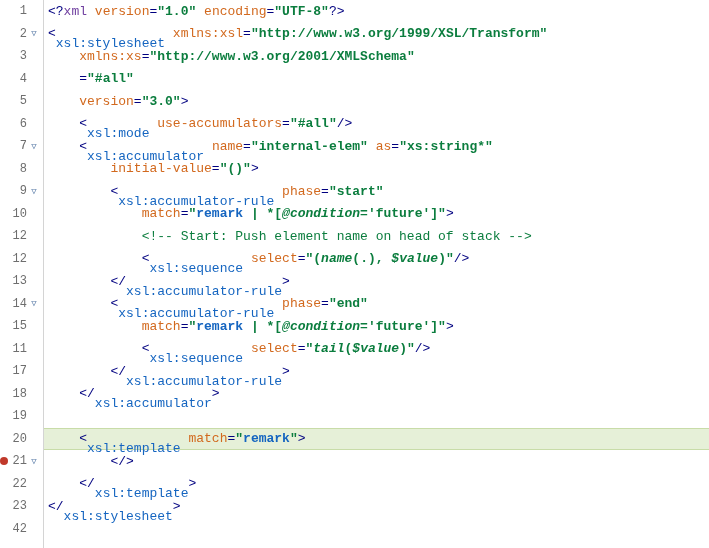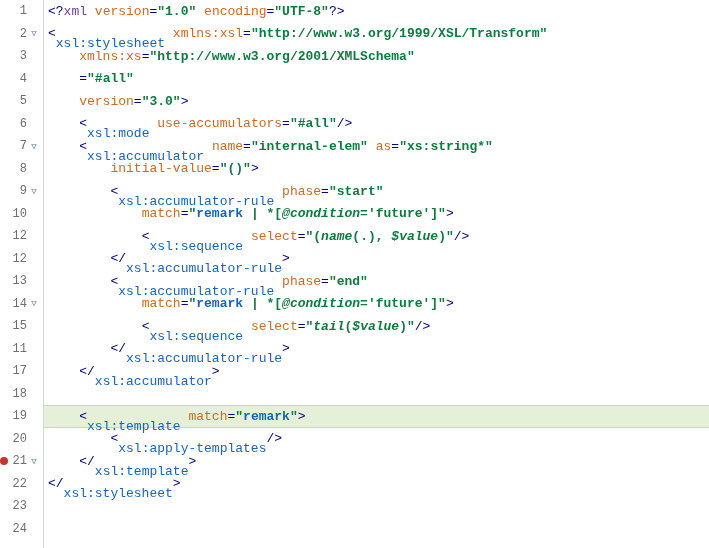--- a/index.html
+++ b/index.html
@@ -169,41 +169,42 @@
       </div>
       <div class="gutter-line">
         <span class="ln">22</span>
         <span class="fold-marker"></span>
       </div>
       <div class="gutter-line">
         <span class="ln">23</span>
         <span class="fold-marker"></span>
       </div>
       <div class="gutter-line">
-        <span class="ln">24</span>
+        <span class="ln">42</span>
         <span class="fold-marker"></span>
       </div>
     </div>
   <div class="code-area" id="code">
       <div class="code-line"><span class="t-punct">&lt;?</span><span class="t-decl">xml</span><span class=""> </span><span class="t-attr">version</span><span class="t-punct">=</span><span class="t-str">"1.0"</span><span class=""> </span><span class="t-attr">encoding</span><span class="t-punct">=</span><span class="t-str">"UTF-8"</span><span class="t-punct">?&gt;</span></div>
       <div class="code-line"><span class="t-punct">&lt;</span><span class="t-tag">xsl:stylesheet</span><span class=""> </span><span class="t-attr">xmlns:xsl</span><span class="t-punct">=</span><span class="t-str">"http://www.w3.org/1999/XSL/Transform"</span></div>
       <div class="code-line"><span class="">    </span><span class="t-attr">xmlns:xs</span><span class="t-punct">=</span><span class="t-str">"http://www.w3.org/2001/XMLSchema"</span></div>
       <div class="code-line"><span class="">    </span><span class="t-punct">=</span><span class="t-str">"#all"</span></div>
       <div class="code-line"><span class="">    </span><span class="t-attr">version</span><span class="t-punct">=</span><span class="t-str">"3.0"</span><span class="t-punct">&gt;</span></div>
       <div class="code-line"><span class="">    </span><span class="t-punct">&lt;</span><span class="t-tag">xsl:mode</span><span class=""> </span><span class="t-attr">use-accumulators</span><span class="t-punct">=</span><span class="t-str">"#all"</span><span class="t-punct">/&gt;</span></div>
       <div class="code-line"><span class="">    </span><span class="t-punct">&lt;</span><span class="t-tag">xsl:accumulator</span><span class=""> </span><span class="t-attr">name</span><span class="t-punct">=</span><span class="t-str">"internal-elem"</span><span class=""> </span><span class="t-attr">as</span><span class="t-punct">=</span><span class="t-str">"xs:string*"</span></div>
       <div class="code-line"><span class="">        </span><span class="t-attr">initial-value</span><span class="t-punct">=</span><span class="t-str">"()"</span><span class="t-punct">&gt;</span></div>
       <div class="code-line"><span class="">        </span><span class="t-punct">&lt;</span><span class="t-tag">xsl:accumulator-rule</span><span class=""> </span><span class="t-attr">phase</span><span class="t-punct">=</span><span class="t-str">"start"</span></div>
       <div class="code-line"><span class="">            </span><span class="t-attr">match</span><span class="t-punct">=</span><span class="t-str">"</span><span class="t-remark">remark</span><span class="t-str"> | *[</span><span class="t-str t-ital">@condition</span><span class="t-str">='future']"</span><span class="t-punct">&gt;</span></div>
+      <div class="code-line"><span class="">            </span><span class="t-comment">&lt;!-- Start: Push element name on head of stack --&gt;</span></div>
       <div class="code-line"><span class="">            </span><span class="t-punct">&lt;</span><span class="t-tag">xsl:sequence</span><span class=""> </span><span class="t-attr">select</span><span class="t-punct">=</span><span class="t-str">"(</span><span class="t-str t-ital">name</span><span class="t-str">(.), </span><span class="t-str t-ital">$value</span><span class="t-str">)"</span><span class="t-punct">/&gt;</span></div>
       <div class="code-line"><span class="">        </span><span class="t-punct">&lt;/</span><span class="t-tag">xsl:accumulator-rule</span><span class="t-punct">&gt;</span></div>
       <div class="code-line"><span class="">        </span><span class="t-punct">&lt;</span><span class="t-tag">xsl:accumulator-rule</span><span class=""> </span><span class="t-attr">phase</span><span class="t-punct">=</span><span class="t-str">"end"</span></div>
       <div class="code-line"><span class="">            </span><span class="t-attr">match</span><span class="t-punct">=</span><span class="t-str">"</span><span class="t-remark">remark</span><span class="t-str"> | *[</span><span class="t-str t-ital">@condition</span><span class="t-str">='future']"</span><span class="t-punct">&gt;</span></div>
       <div class="code-line"><span class="">            </span><span class="t-punct">&lt;</span><span class="t-tag">xsl:sequence</span><span class=""> </span><span class="t-attr">select</span><span class="t-punct">=</span><span class="t-str">"</span><span class="t-str t-ital">tail</span><span class="t-str">(</span><span class="t-str t-ital">$value</span><span class="t-str">)"</span><span class="t-punct">/&gt;</span></div>
       <div class="code-line"><span class="">        </span><span class="t-punct">&lt;/</span><span class="t-tag">xsl:accumulator-rule</span><span class="t-punct">&gt;</span></div>
       <div class="code-line"><span class="">    </span><span class="t-punct">&lt;/</span><span class="t-tag">xsl:accumulator</span><span class="t-punct">&gt;</span></div>
       <div class="code-line"></div>
       <div class="code-line highlighted"><span class="">    </span><span class="t-punct">&lt;</span><span class="t-tag">xsl:template</span><span class=""> </span><span class="t-attr">match</span><span class="t-punct">=</span><span class="t-str">"</span><span class="t-remark">remark</span><span class="t-str">"</span><span class="t-punct">&gt;</span></div>
-      <div class="code-line"><span class="">        </span><span class="t-punct">&lt;</span><span class="t-tag">xsl:apply-templates</span><span class="t-punct">/&gt;</span></div>
+      <div class="code-line"><span class="">        </span><span class="t-punct">&lt;</span><span class="t-punct">/&gt;</span></div>
       <div class="code-line"><span class="">    </span><span class="t-punct">&lt;/</span><span class="t-tag">xsl:template</span><span class="t-punct">&gt;</span></div>
       <div class="code-line"><span class="t-punct">&lt;/</span><span class="t-tag">xsl:stylesheet</span><span class="t-punct">&gt;</span></div>
     </div>
 </div>
 
 </body></html>

